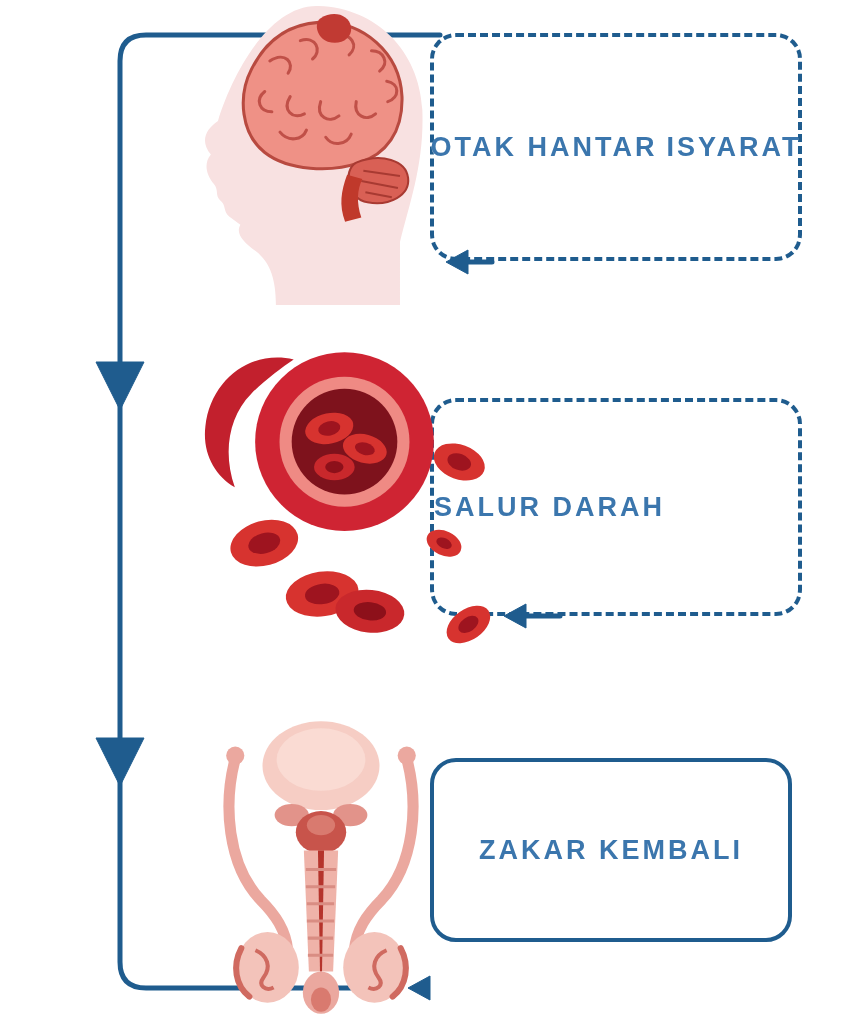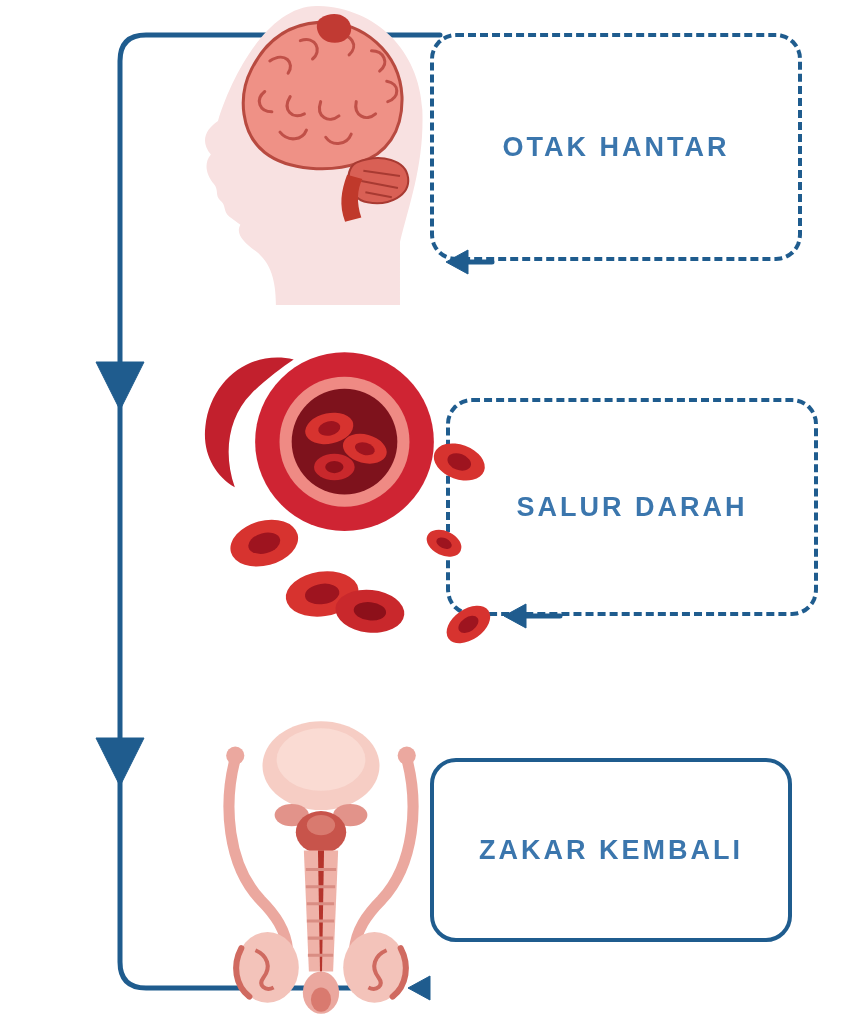--- a/index.html
+++ b/index.html
@@ -34,21 +34,21 @@
     color:var(--label-color);
     font-weight:bold;
     font-size:27px;
     letter-spacing:3px;
     text-transform:uppercase;
     text-align:center;
     text-shadow:0 1px 0 rgba(255,255,255,0.55);
     white-space:nowrap;
   }
   #box-1{left:430px;top:33px;width:372px;height:228px;}
-  #box-2{left:446px;top:398px;width:372px;height:218px;}
+  #box-2{left:430px;top:398px;width:372px;height:218px;justify-content:space-between;}
   #box-3{left:430px;top:758px;width:362px;height:184px;}
   #illus-brain{left:168px;top:0px;width:285px;height:305px;}
   #illus-vessel{left:192px;top:335px;width:305px;height:325px;}
   #illus-organ{left:205px;top:712px;width:232px;height:305px;}
 </style>
 </head>
 <body>
 
 <div class="stage">
 
@@ -141,20 +141,21 @@
       <path d="M180 235 C168 240 164 252 172 262 C178 270 170 276 162 272" stroke="#cf6a60" stroke-width="4" fill="none"></path>
       <path d="M36 233 C27 250 30 270 44 281" stroke="#d06a60" stroke-width="6" fill="none" stroke-linecap="round"></path>
       <path d="M194 233 C203 250 200 270 186 281" stroke="#d06a60" stroke-width="6" fill="none" stroke-linecap="round"></path>
       <ellipse cx="115" cy="277" rx="18" ry="21" fill="#eba89f"></ellipse>
       <ellipse cx="115" cy="284" rx="10" ry="12" fill="#d97a6f"></ellipse>
     </svg>
   </div>
 
   <div class="label-box" id="box-1">
     <div class="label-line">OTAK HANTAR</div>
+    <div class="label-line">ISYARAT</div>
   </div>
 
   <div class="label-box" id="box-2">
     <div class="label-line">SALUR DARAH</div>
   </div>
 
   <div class="label-box solid" id="box-3">
     <div class="label-line">ZAKAR KEMBALI</div>
   </div>
 

